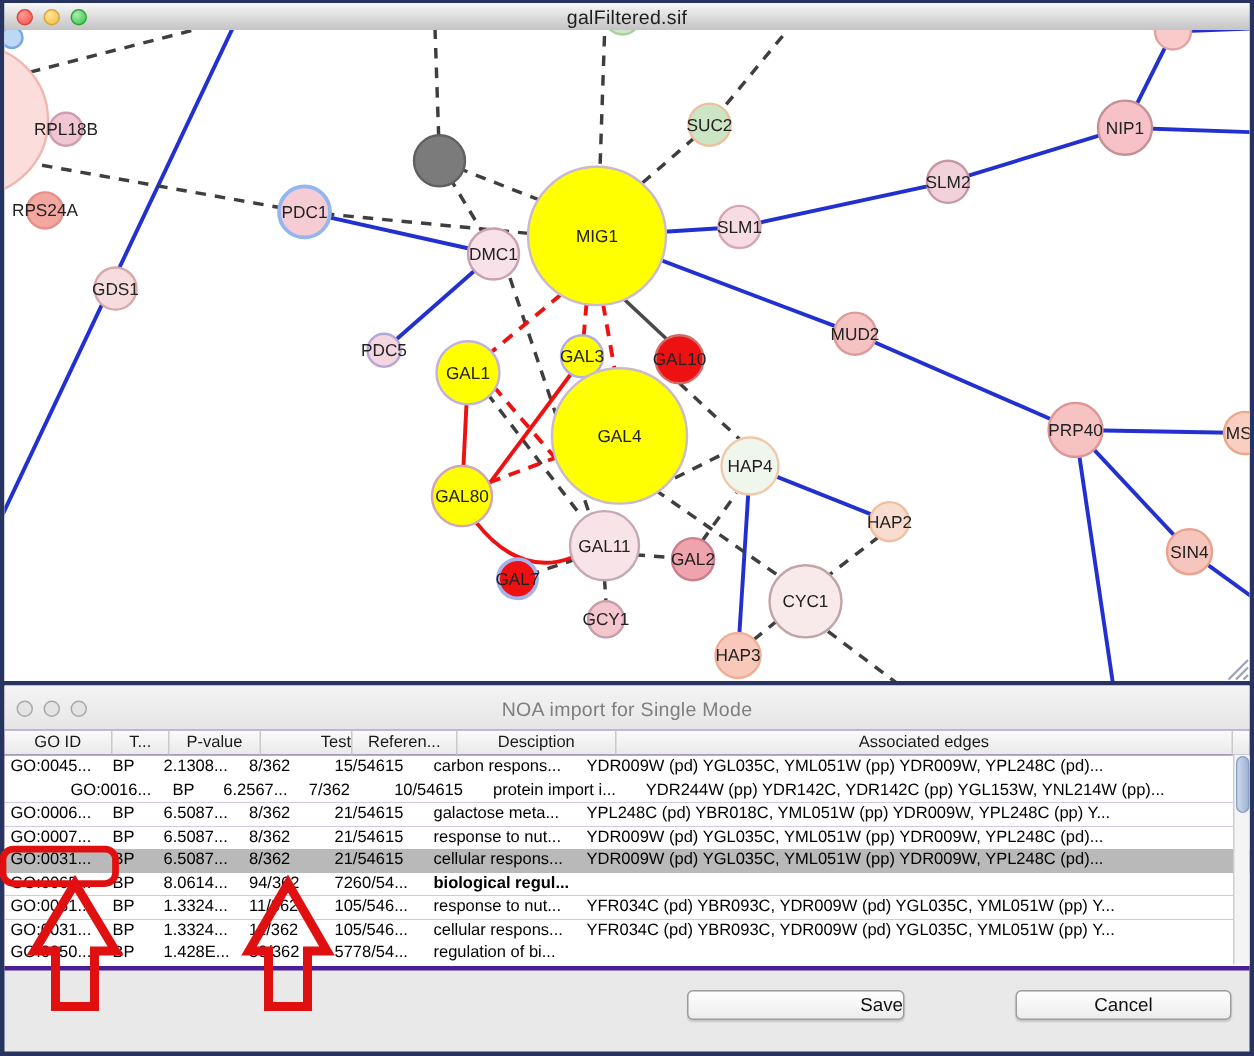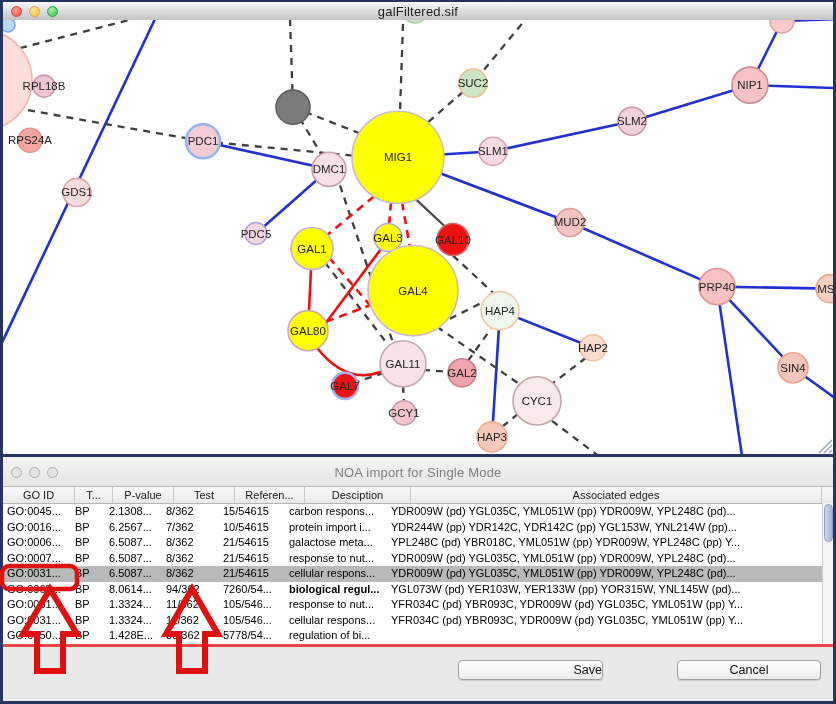--- a/index.html
+++ b/index.html
@@ -30,21 +30,21 @@
   #network-canvas{position:absolute;left:0;top:18px;width:830px;height:434px;background:#fff;}
   
   #bottom-window{top:457px;height:244px;background:#e9e9e9;}
   #bottom-titlebar{
     height:29px;background:linear-gradient(#f4f4f4,#e6e6e6);
     border-bottom:1px solid #b9b9b9;position:relative;
   }
   #bottom-titlebar .title{top:8px;font-size:13px;color:#7e7e7e;}
   #bottom-titlebar .lights{top:10px;}
   
-  #table-wrap{position:absolute;left:0;top:30px;width:830px;height:160px;background:#ef4444;}
+  #table-wrap{position:absolute;left:0;top:30px;width:830px;height:160px;background:#4c1d95;}
   #header-row{
     display:flex;height:16px;line-height:16px;
     background:linear-gradient(#fbfbfb,#e9e9e9);
     border-bottom:1px solid #b4b4b4;font-size:11px;color:#1a1a1a;
   }
   .hcell{box-sizing:border-box;border-right:1px solid #c9c9c9;text-align:center;
     overflow:hidden;white-space:nowrap;}
   .trow{display:flex;height:15.5px;line-height:15.5px;font-size:11px;color:#000;background:#fff;}
   .trow.selected{background:#b9b9b9;}
   .tcell{box-sizing:border-box;padding-left:4px;overflow:hidden;white-space:nowrap;}
@@ -216,37 +216,37 @@
       <div class="light inactive"></div>
     </div>
     <div class="title">NOA import for Single Mode</div>
   </div>
 
   <div id="table-wrap">
     <div id="header-row">
         <div class="hcell" style="width: 72px;">GO ID</div>
         <div class="hcell" style="width: 38px;">T...</div>
         <div class="hcell" style="width: 61px;">P-value</div>
-        <div class="hcell" style="width: 61px;">Test</div>
+        <div class="hcell" style="width: 61px; text-align: right;">Test</div>
         <div class="hcell" style="width: 70px;">Referen...</div>
         <div class="hcell" style="width: 106px;">Desciption</div>
         <div class="hcell" style="width: 411px;">Associated edges</div>
       </div>
     <div id="rows-container">
         <div class="trow">
           <div class="tcell" style="width: 68px;">GO:0045...</div>
           <div class="tcell" style="width: 34px;">BP</div>
           <div class="tcell" style="width: 57px;">2.1308...</div>
           <div class="tcell" style="width: 57px;">8/362</div>
           <div class="tcell" style="width: 66px;">15/54615</div>
           <div class="tcell" style="width: 102px;">carbon respons...</div>
           <div class="tcell" style="width: 407px;">YDR009W (pd) YGL035C, YML051W (pp) YDR009W, YPL248C (pd)...</div>
         </div>
         <div class="trow">
-          <div class="tcell" style="width: 68px;">GO:0016...</div>
+          <div class="tcell" style="width: 68px; margin-left: 40px;">GO:0016...</div>
           <div class="tcell" style="width: 34px;">BP</div>
           <div class="tcell" style="width: 57px;">6.2567...</div>
           <div class="tcell" style="width: 57px;">7/362</div>
           <div class="tcell" style="width: 66px;">10/54615</div>
           <div class="tcell" style="width: 102px;">protein import i...</div>
           <div class="tcell" style="width: 407px;">YDR244W (pp) YDR142C, YDR142C (pp) YGL153W, YNL214W (pp)...</div>
         </div>
         <div class="trow">
           <div class="tcell" style="width: 68px;">GO:0006...</div>
           <div class="tcell" style="width: 34px;">BP</div>
@@ -274,21 +274,20 @@
           <div class="tcell" style="width: 102px;">cellular respons...</div>
           <div class="tcell" style="width: 407px;">YDR009W (pd) YGL035C, YML051W (pp) YDR009W, YPL248C (pd)...</div>
         </div>
         <div class="trow">
           <div class="tcell" style="width: 68px;">GO:0065...</div>
           <div class="tcell" style="width: 34px;">BP</div>
           <div class="tcell" style="width: 57px;">8.0614...</div>
           <div class="tcell" style="width: 57px;">94/362</div>
           <div class="tcell" style="width: 66px;">7260/54...</div>
           <div class="tcell" style="width: 102px; font-weight: bold;">biological regul...</div>
-          <div class="tcell" style="width: 407px;">YGL073W (pd) YER103W, YER133W (pp) YOR315W, YNL145W (pd)...</div>
         </div>
         <div class="trow">
           <div class="tcell" style="width: 68px;">GO:0031...</div>
           <div class="tcell" style="width: 34px;">BP</div>
           <div class="tcell" style="width: 57px;">1.3324...</div>
           <div class="tcell" style="width: 57px;">11/362</div>
           <div class="tcell" style="width: 66px;">105/546...</div>
           <div class="tcell" style="width: 102px;">response to nut...</div>
           <div class="tcell" style="width: 407px;">YFR034C (pd) YBR093C, YDR009W (pd) YGL035C, YML051W (pp) Y...</div>
         </div>

